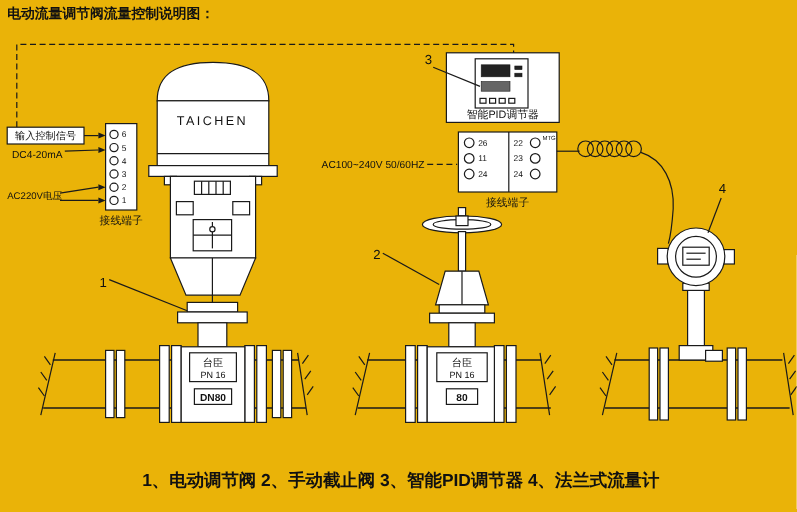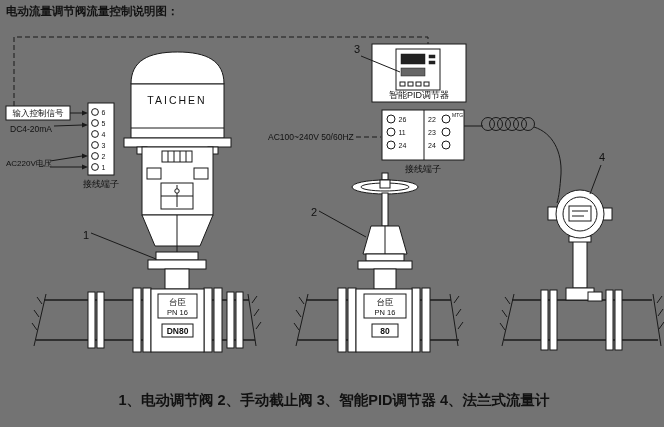--- a/index.html
+++ b/index.html
@@ -1,17 +1,17 @@
 <!DOCTYPE html>
 <html><head>
 <meta charset="utf-8">
 <style>
   html,body{margin:0;padding:0;background:#fff;}
   body{width:664px;height:427px;overflow:hidden;}
-  .stage{position:relative;width:664px;height:427px;background:#737373;}
+  .stage{position:relative;width:664px;height:427px;background:#eab308;}
   svg{display:block;}
   svg text{fill:#111;font-family:"Liberation Sans","DejaVu Sans",sans-serif;}
   .ln{stroke:#1a1a1a;stroke-width:1;fill:none;}
   .ln2{stroke:#1a1a1a;stroke-width:1.3;fill:none;}
   .fw{fill:#ffffff;stroke:#1a1a1a;stroke-width:1;}
   .dash{stroke:#1a1a1a;stroke-width:1;fill:none;stroke-dasharray:5 3;}
   .dark{fill:#222;stroke:#1a1a1a;stroke-width:0.5;}
   .mid{fill:#666;stroke:#1a1a1a;stroke-width:0.5;}
   .t-title{font-size:11.5px;font-weight:bold;}
   .t-caption{font-size:14.5px;font-weight:600;}

